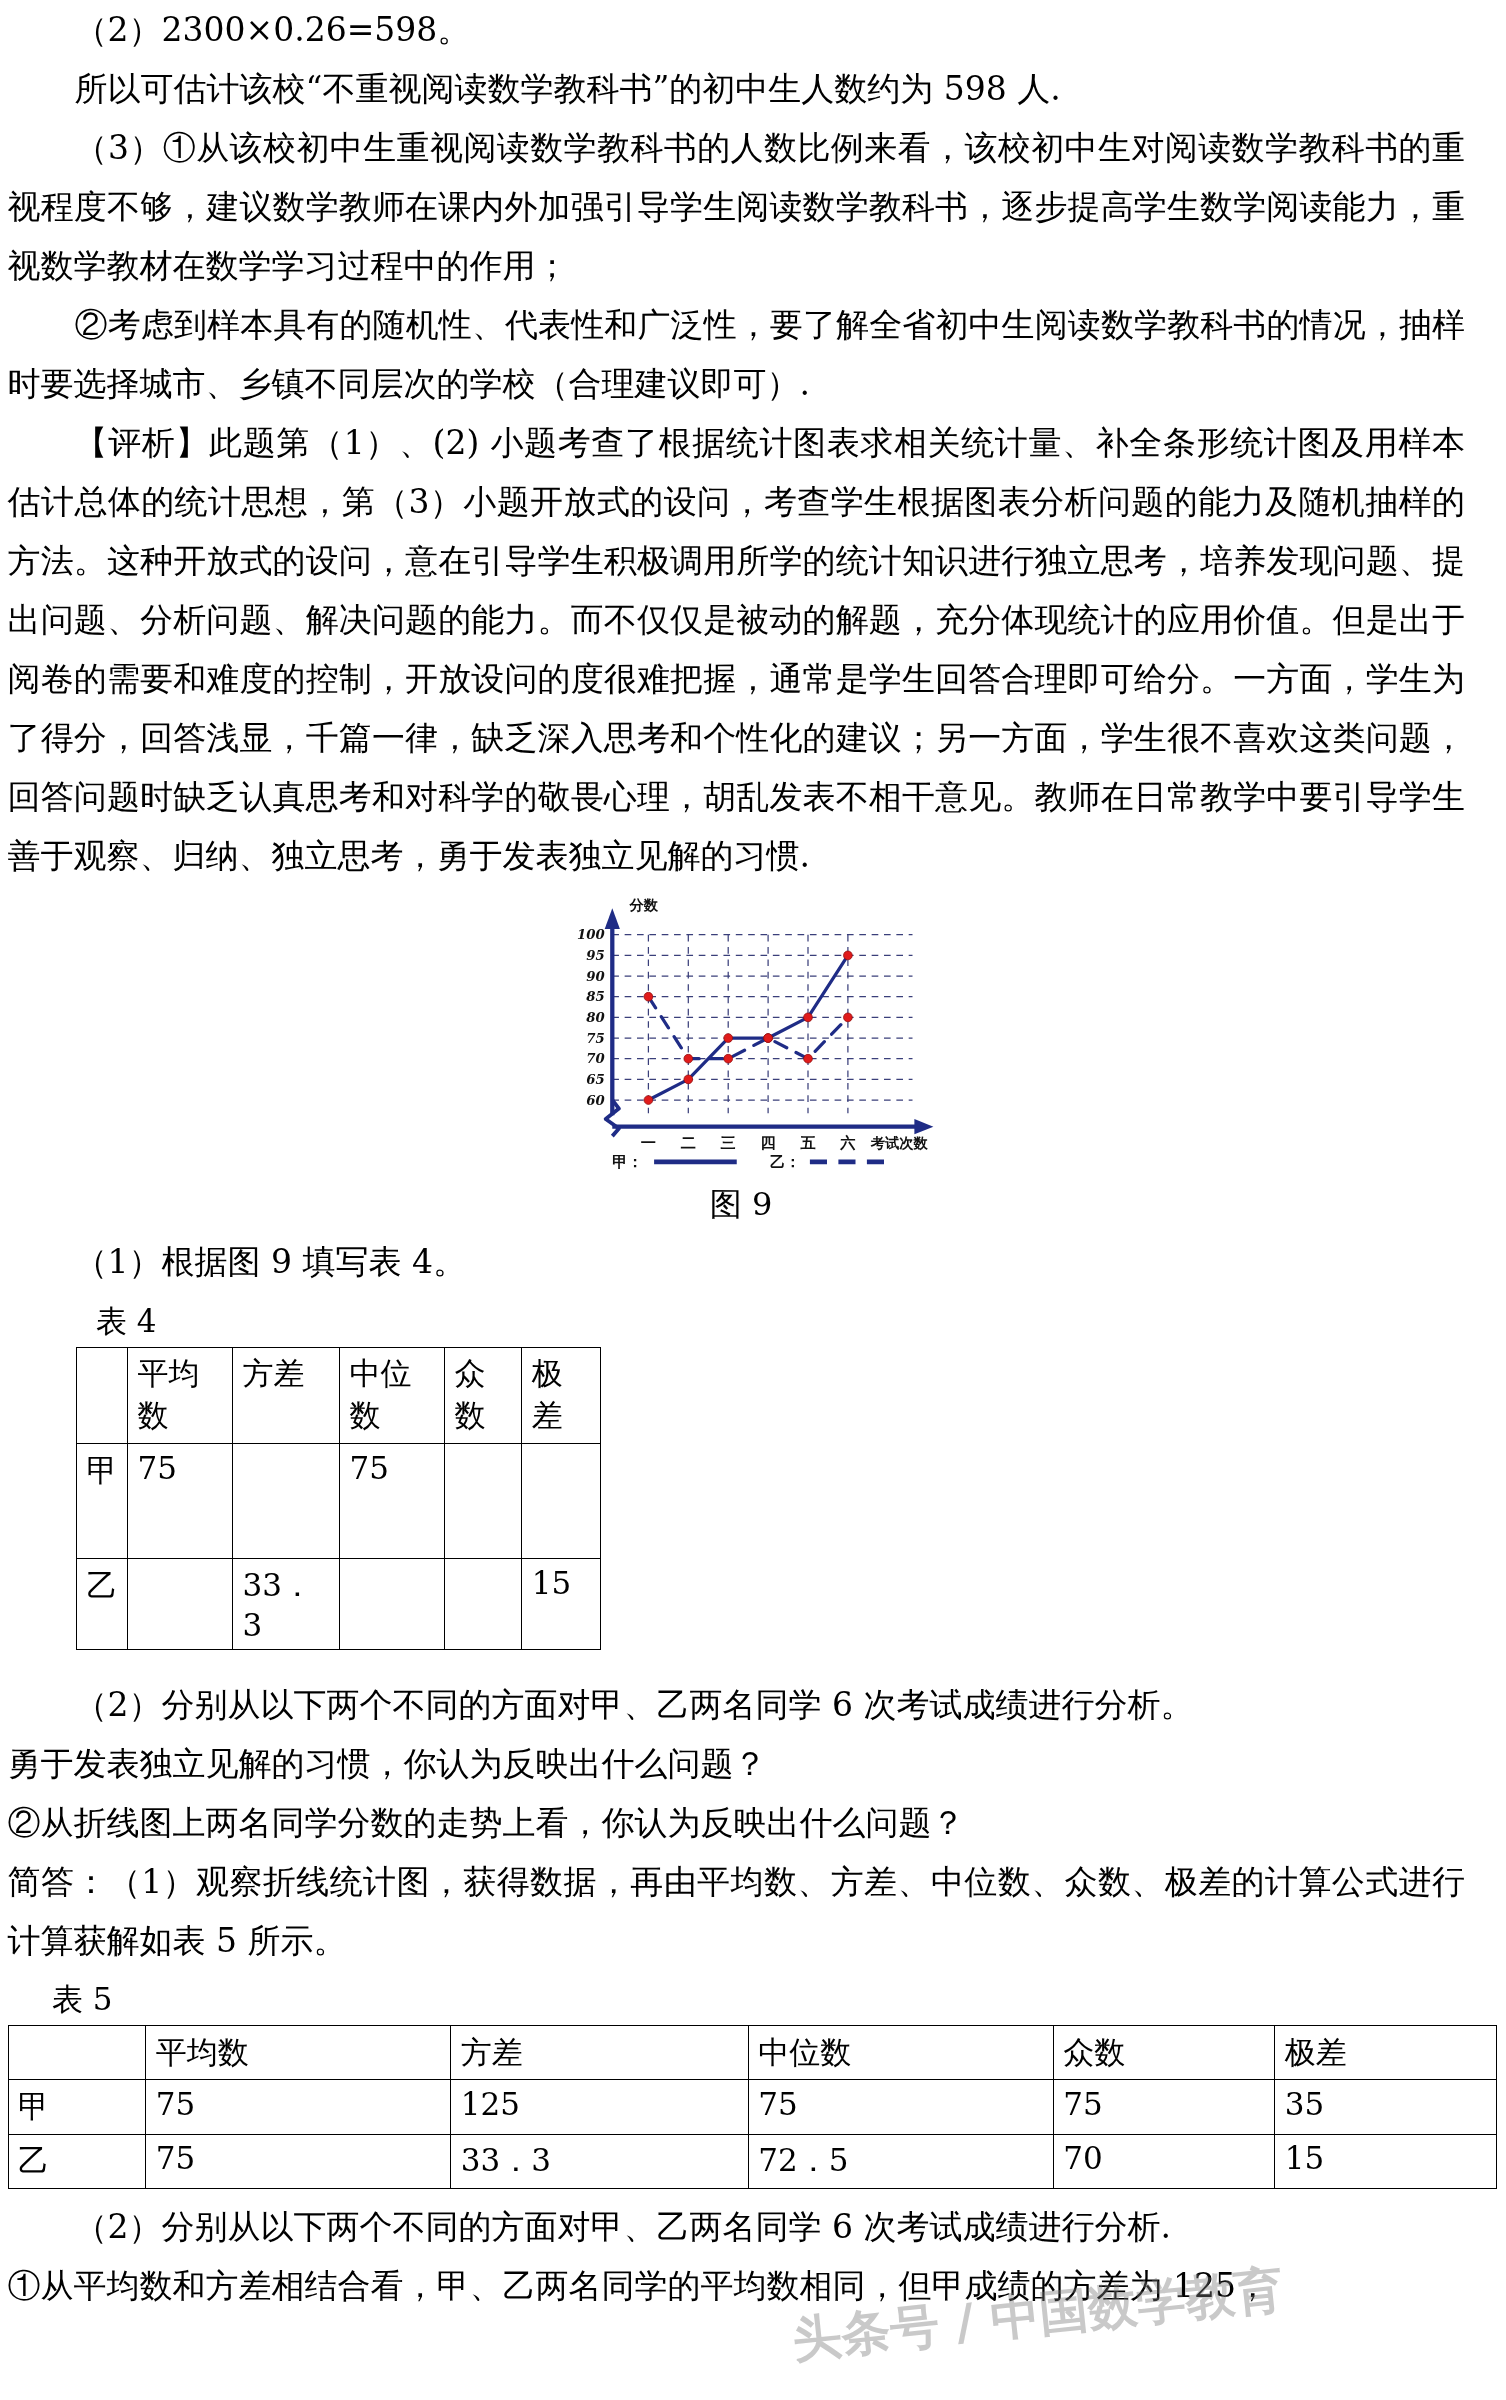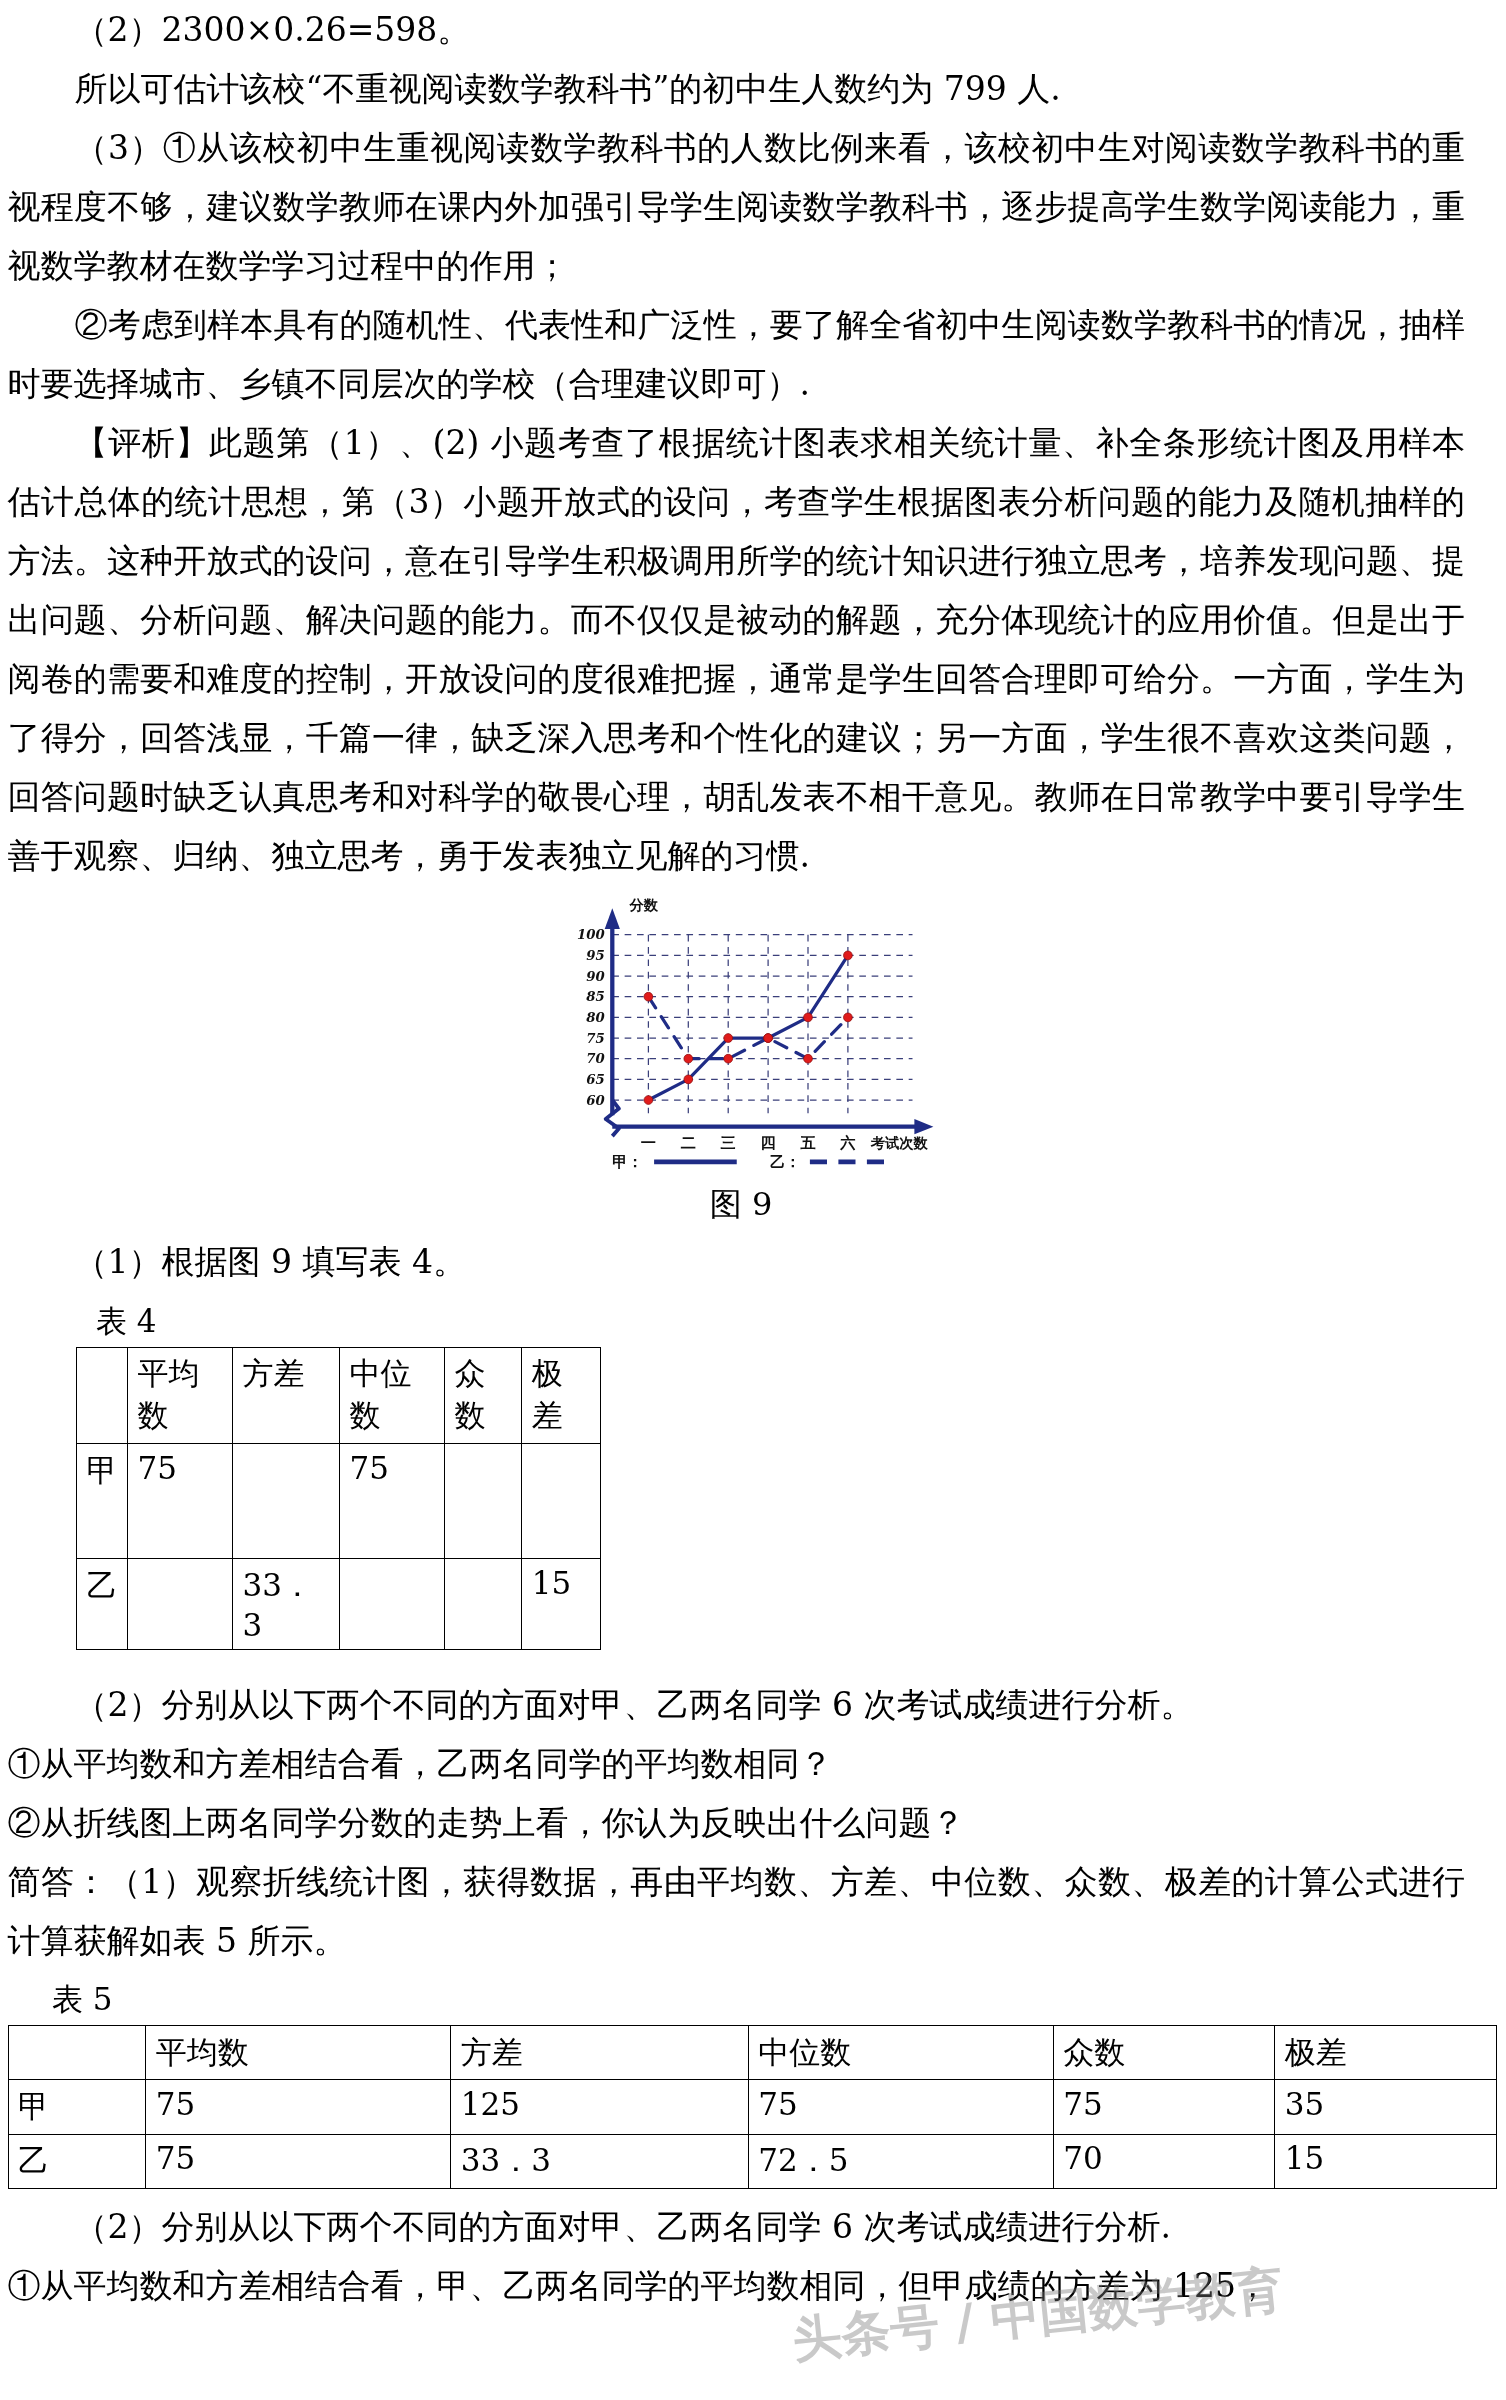--- a/index.html
+++ b/index.html
@@ -51,21 +51,21 @@
     transform:rotate(-6deg);white-space:nowrap;
   }
 </style>
 </head>
 <body>
 
 <div class="page">
 
   <div>
     <p class="para indent2">（2）2300×0.26=598。</p>
-    <p class="para indent2">所以可估计该校“不重视阅读数学教科书”的初中生人数约为 799 人.</p>
+    <p class="para indent2">所以可估计该校“不重视阅读数学教科书”的初中生人数约为 598 人.</p>
     <p class="para indent2">（3）①从该校初中生重视阅读数学教科书的人数比例来看，该校初中生对阅读数学教科书的重视程度不够，建议数学教师在课内外加强引导学生阅读数学教科书，逐步提高学生数学阅读能力，重视数学教材在数学学习过程中的作用；</p>
     <p class="para indent2">②考虑到样本具有的随机性、代表性和广泛性，要了解全省初中生阅读数学教科书的情况，抽样时要选择城市、乡镇不同层次的学校（合理建议即可）.</p>
     <p class="para indent2">【评析】此题第（1）、(2) 小题考查了根据统计图表求相关统计量、补全条形统计图及用样本估计总体的统计思想，第（3）小题开放式的设问，考查学生根据图表分析问题的能力及随机抽样的方法。这种开放式的设问，意在引导学生积极调用所学的统计知识进行独立思考，培养发现问题、提出问题、分析问题、解决问题的能力。而不仅仅是被动的解题，充分体现统计的应用价值。但是出于阅卷的需要和难度的控制，开放设问的度很难把握，通常是学生回答合理即可给分。一方面，学生为了得分，回答浅显，千篇一律，缺乏深入思考和个性化的建议；另一方面，学生很不喜欢这类问题，回答问题时缺乏认真思考和对科学的敬畏心理，胡乱发表不相干意见。教师在日常教学中要引导学生善于观察、归纳、独立思考，勇于发表独立见解的习惯.</p>
   </div>
 
   <div class="figwrap">
     <div class="chartbox">
       <svg id="chart-svg" width="399" height="290" viewBox="0 0 420 305" xmlns="http://www.w3.org/2000/svg">
           <line x1="74" y1="222" x2="390" y2="222" stroke="#3a3f7a" stroke-width="1.3" stroke-dasharray="7,6"></line>
           <text x="66" y="227" font-size="14" font-family="&quot;DejaVu Serif&quot;,&quot;Liberation Serif&quot;,serif" font-style="italic" font-weight="bold" text-anchor="end" fill="#111">60</text>
@@ -154,21 +154,21 @@
           <td></td>
           <td></td>
           <td>15</td>
         </tr>
       </tbody>
     </table>
 
   <div style="height:25px"></div>
   <div>
     <p class="para indent2">（2）分别从以下两个不同的方面对甲、乙两名同学 6 次考试成绩进行分析。</p>
-    <p class="para">①从平均数和方差相结合看，乙两名同学的平均数相同？</p>
+    <p class="para">勇于发表独立见解的习惯，你认为反映出什么问题？</p>
     <p class="para">②从折线图上两名同学分数的走势上看，你认为反映出什么问题？</p>
     <p class="para">简答：（1）观察折线统计图，获得数据，再由平均数、方差、中位数、众数、极差的计算公式进行计算获解如表 5 所示。</p>
   </div>
 
   <div class="tblcap" style="padding-left:52px">表 5</div>
   <table id="table5">
       <tbody>
         <tr class="hd">
           <td></td>
           <td>平均数</td>

